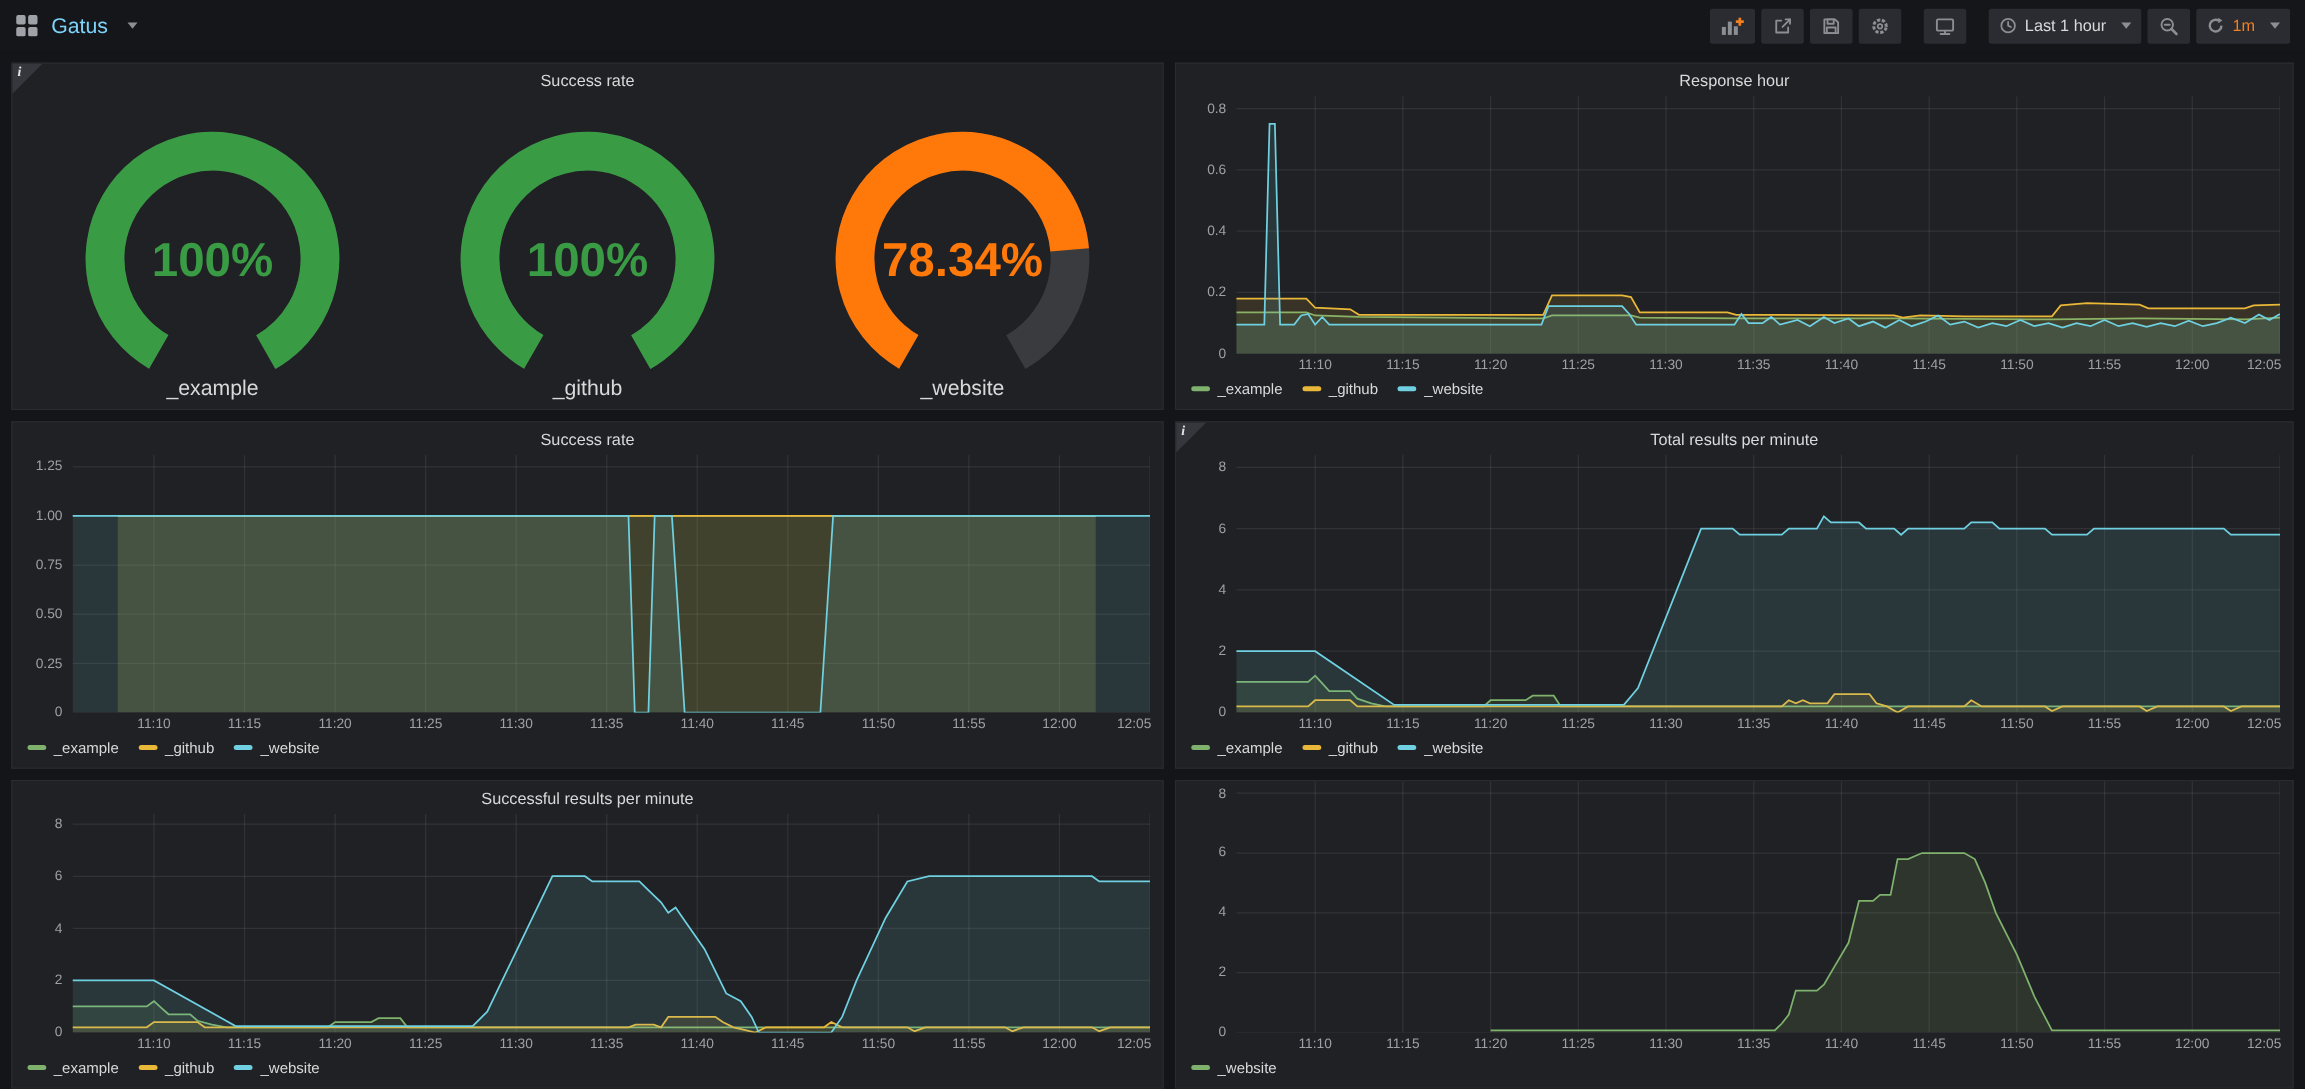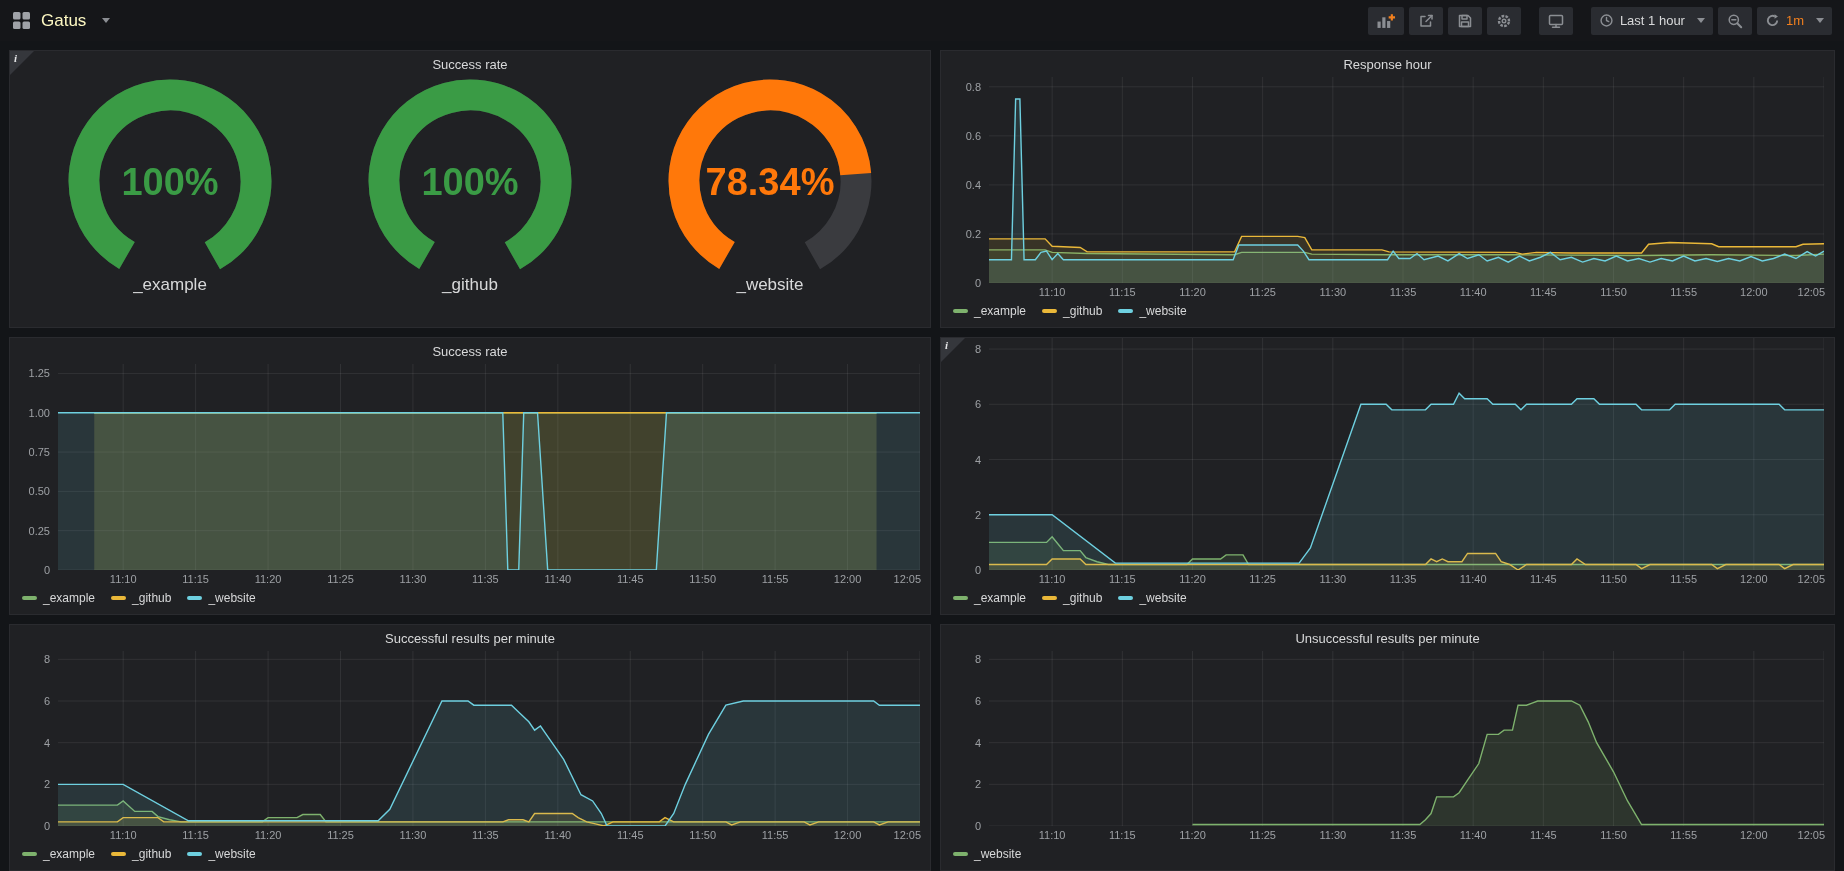--- a/index.html
+++ b/index.html
@@ -6,21 +6,21 @@
   html,body { width:1844px; height:871px; overflow:hidden; }
   body {
     background:#131518;
     font-family:"Liberation Sans", sans-serif;
     color:#d8d9da;
   }
   
   .navbar { height:41px; display:flex; align-items:center; padding:0 12px; background:#151619; }
   .nav-left { display:flex; align-items:center; gap:10px; }
   .brand-icon svg { display:block; }
-  .dash-title { font-size:17px; font-weight:500; color:#fef9c3; }
+  .dash-title { font-size:17px; font-weight:500; color:#7dd3fc; }
   .caret { width:0; height:0; border-left:4px solid transparent; border-right:4px solid transparent; border-top:5px solid #8b8e93; display:inline-block; margin-left:6px; }
   .nav-right { margin-left:auto; display:flex; align-items:center; }
   .btn {
     height:28px; min-width:34px; padding:0 8px; background:#2a2c31; border-radius:2px;
     display:flex; align-items:center; justify-content:center; gap:6px; margin-left:5px; cursor:pointer;
     font-size:13px; color:#d8d9da;
   }
   .btn svg { display:block; }
   .grp-gap { margin-left:18px; }
   .icon-stroke { stroke:#8b8e93; fill:none; stroke-width:1.5; stroke-linecap:round; stroke-linejoin:round; }
@@ -50,21 +50,21 @@
   .y-tick { position:absolute; right:8px; transform:translateY(-50%); font-size:11px; color:#9da0a4; white-space:nowrap; }
   .plot { flex:1; position:relative; }
   .plot svg { position:absolute; inset:0; width:100%; height:100%; }
   .grid-line { stroke:rgba(255,255,255,0.08); stroke-width:1; }
   .x-row { height:18px; margin-left:38px; position:relative; flex:0 0 auto; }
   .x-tick { position:absolute; top:3px; transform:translateX(-50%); font-size:11px; color:#9da0a4; white-space:nowrap; }
   .legend { height:20px; display:flex; align-items:center; gap:16px; padding-left:2px; flex:0 0 auto; }
   .legend-item { display:flex; align-items:center; gap:6px; font-size:12px; color:#d8d9da; cursor:pointer; }
   .legend-swatch { width:15px; height:4px; border-radius:2px; display:inline-block; }
   
-  .gauges { flex:1; display:flex; align-items:flex-start; justify-content:space-evenly; }
+  .gauges { flex:1; display:flex; align-items:flex-end; justify-content:space-evenly; }
   .gauge { width:300px; text-align:center; }
   .gauge svg { display:block; margin:0 auto; font-family:inherit; }
   .gauge-value { font-size:38px; font-weight:bold; }
   .gauge-label { margin-top:2px; font-size:17px; color:#d8d9da; }
 </style>
 </head>
 <body>
 
 <div class="navbar">
   <div class="nav-left">
@@ -310,20 +310,21 @@
           <span class="legend-swatch" style="background: rgb(110, 208, 224);"></span>
           <span>_website</span>
         </div>
       </div>
   </section>
 
   <section class="panel ts">
     <div class="corner-info">
         <span>i</span>
       </div>
+    <div class="panel-title">Total results per minute</div>
     <div class="chart">
       <div class="y-col">
           <div class="y-tick" style="top: 100%;">0</div>
           <div class="y-tick" style="top: 76.1905%;">2</div>
           <div class="y-tick" style="top: 52.381%;">4</div>
           <div class="y-tick" style="top: 28.5714%;">6</div>
           <div class="y-tick" style="top: 4.7619%;">8</div>
         </div>
       <div class="plot">
           <svg viewBox="0 0 1000 300" preserveAspectRatio="none">
@@ -445,21 +446,20 @@
           <span>_github</span>
         </div>
         <div class="legend-item">
           <span class="legend-swatch" style="background: rgb(110, 208, 224);"></span>
           <span>_website</span>
         </div>
       </div>
   </section>
 
   <section class="panel ts">
-    <div class="panel-title">Unsuccessful results per minute</div>
     <div class="chart">
       <div class="y-col">
           <div class="y-tick" style="top: 100%;">0</div>
           <div class="y-tick" style="top: 76.1905%;">2</div>
           <div class="y-tick" style="top: 52.381%;">4</div>
           <div class="y-tick" style="top: 28.5714%;">6</div>
           <div class="y-tick" style="top: 4.7619%;">8</div>
         </div>
       <div class="plot">
           <svg viewBox="0 0 1000 300" preserveAspectRatio="none">

